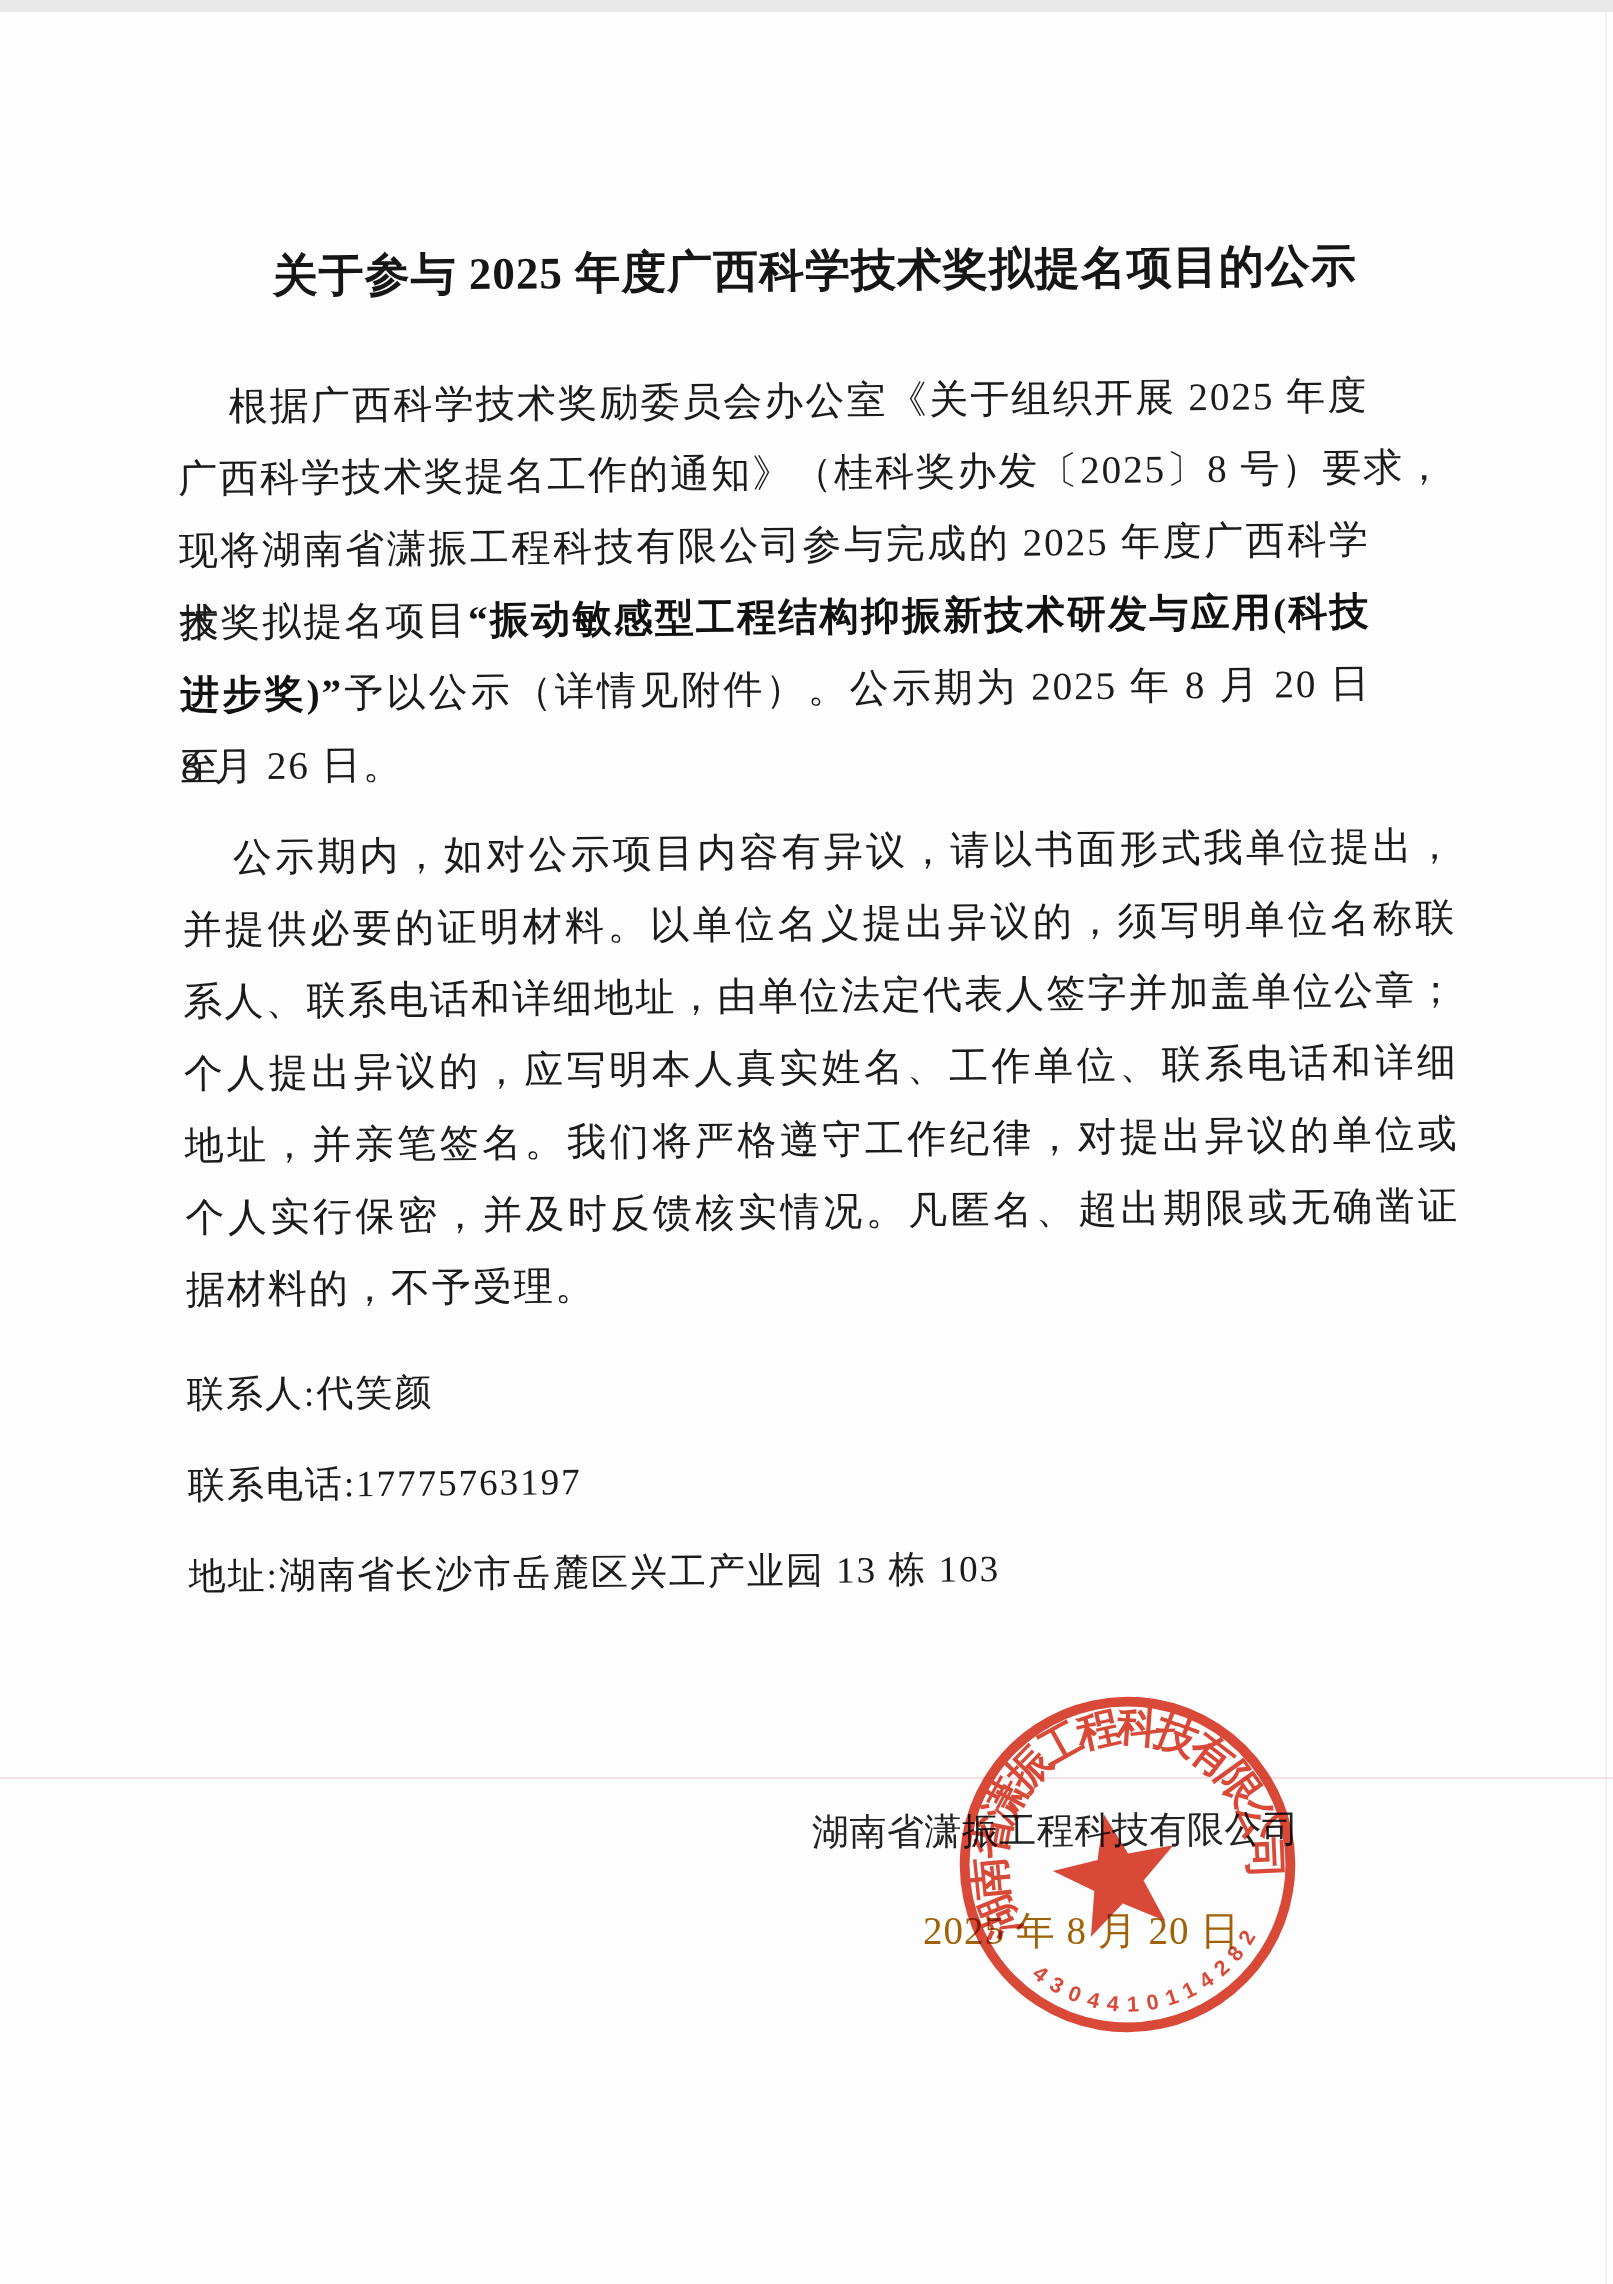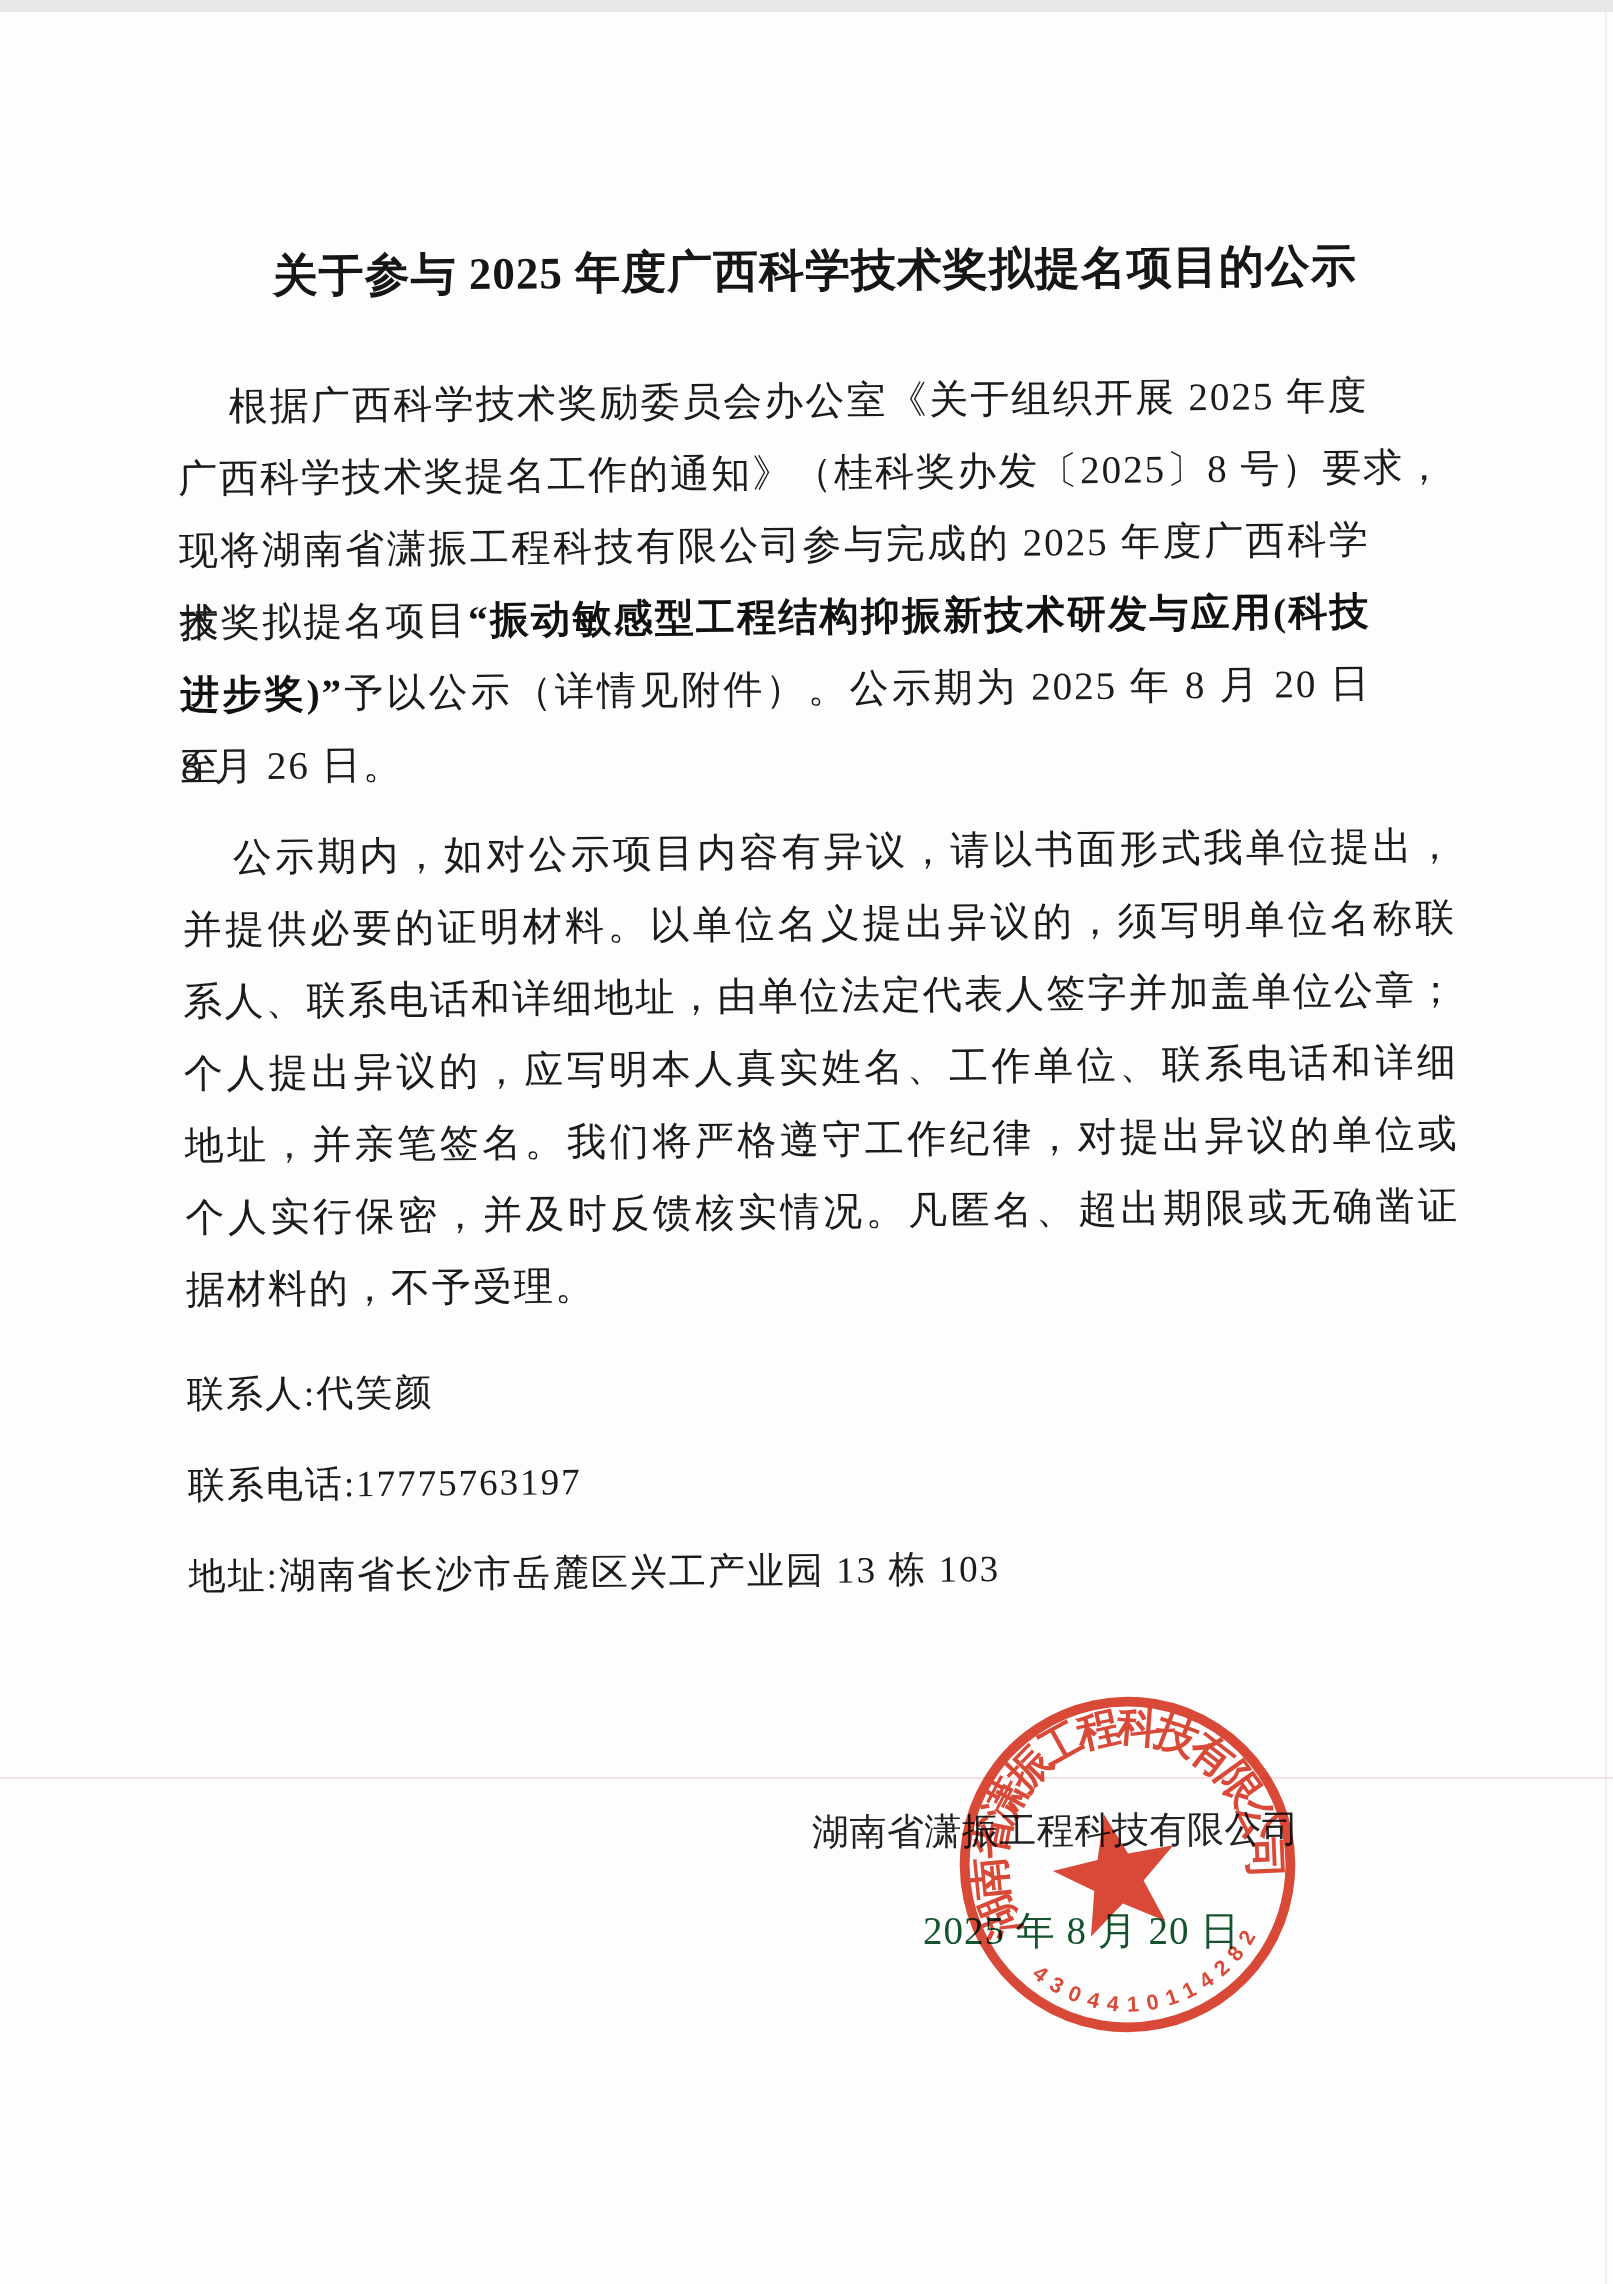--- a/index.html
+++ b/index.html
@@ -53,21 +53,21 @@
     height:91px;line-height:91px;
     font-size:37px;letter-spacing:2px;
   }
   .signature-company{
     position:absolute;left:812px;top:1794px;
     font-size:37px;letter-spacing:0.5px;color:#222;
     transform:rotate(-0.4deg);
   }
   .signature-date{
     position:absolute;left:923px;top:1892px;
-    font-size:39px;letter-spacing:1px;color:#14532d;
+    font-size:39px;letter-spacing:1px;color:#a16207;
   }
   .seal{
     position:absolute;left:946px;top:1671px;width:363px;height:363px;
     transform:rotate(-12deg);
     opacity:.88;
     mix-blend-mode:multiply;
     pointer-events:none;
   }
   .seal svg{display:block;width:363px;height:363px;}
   .seal .ring-text{

